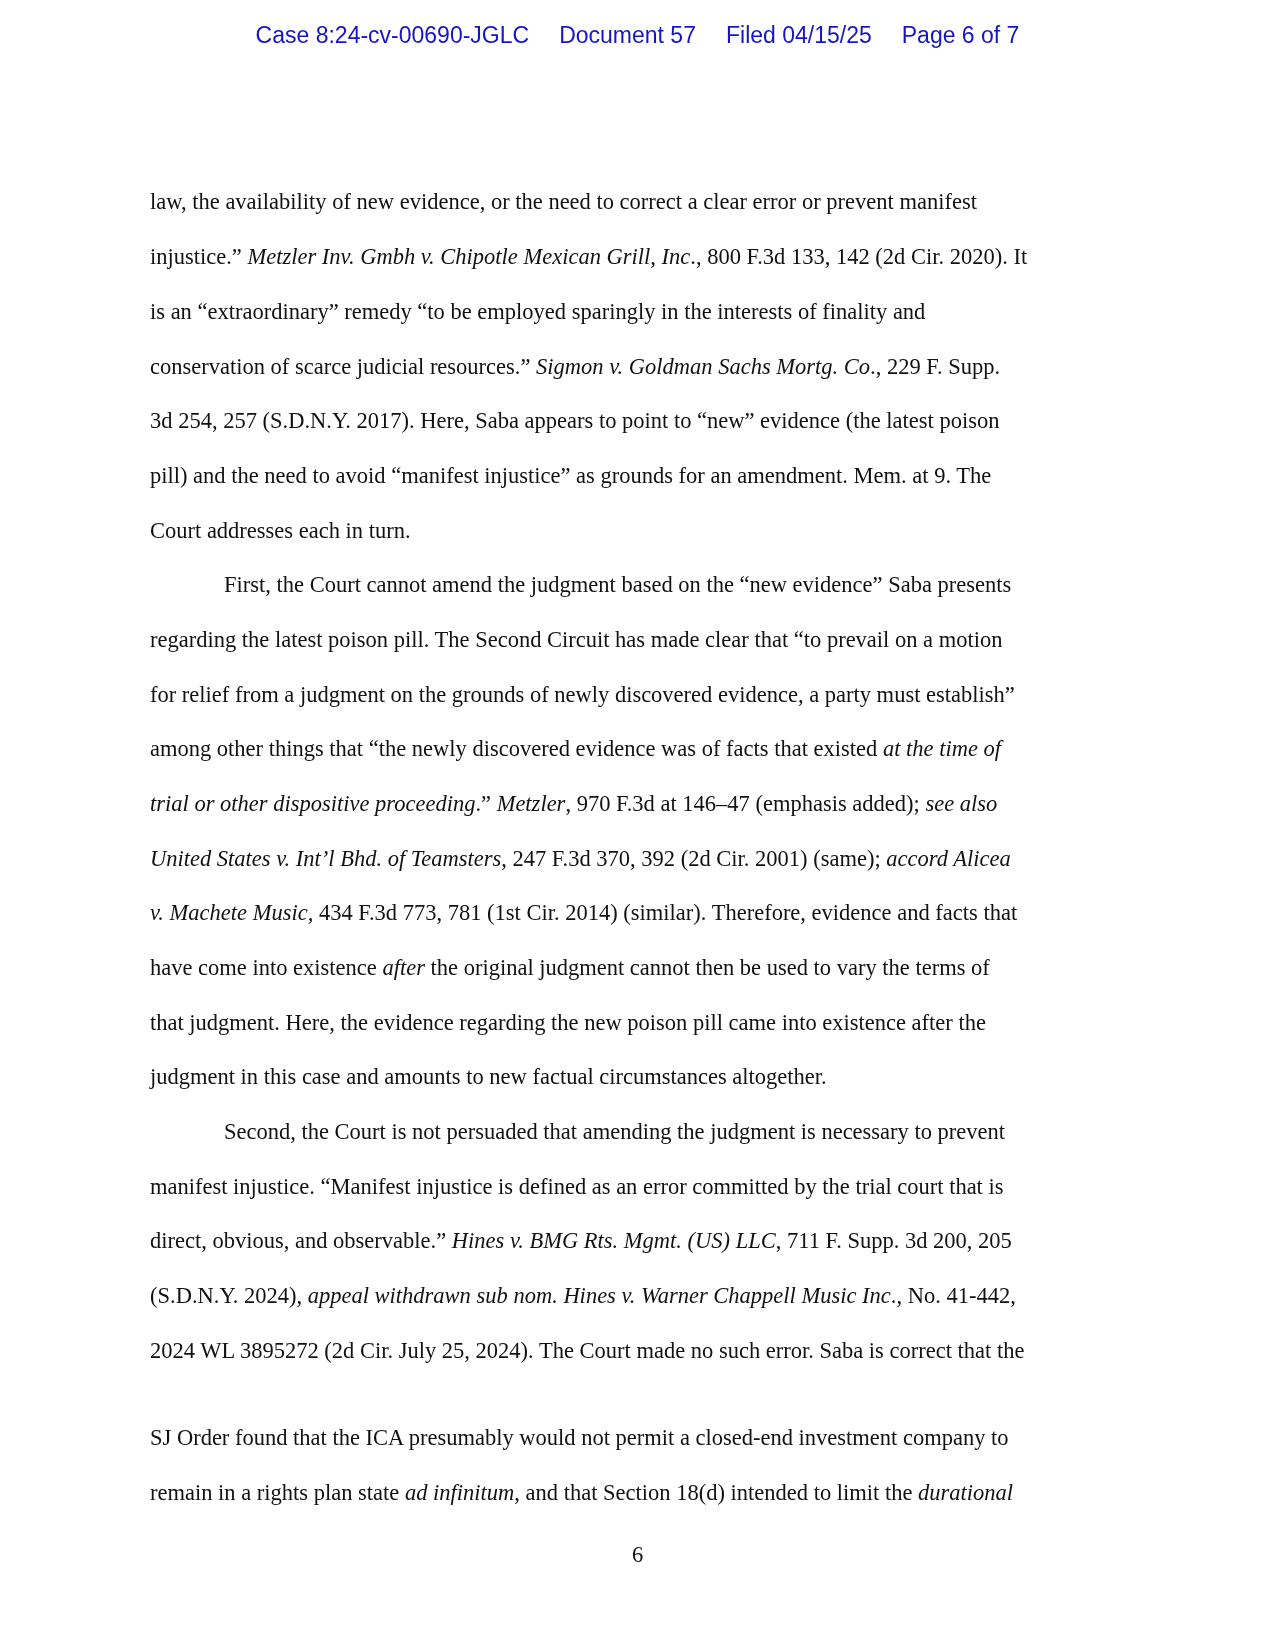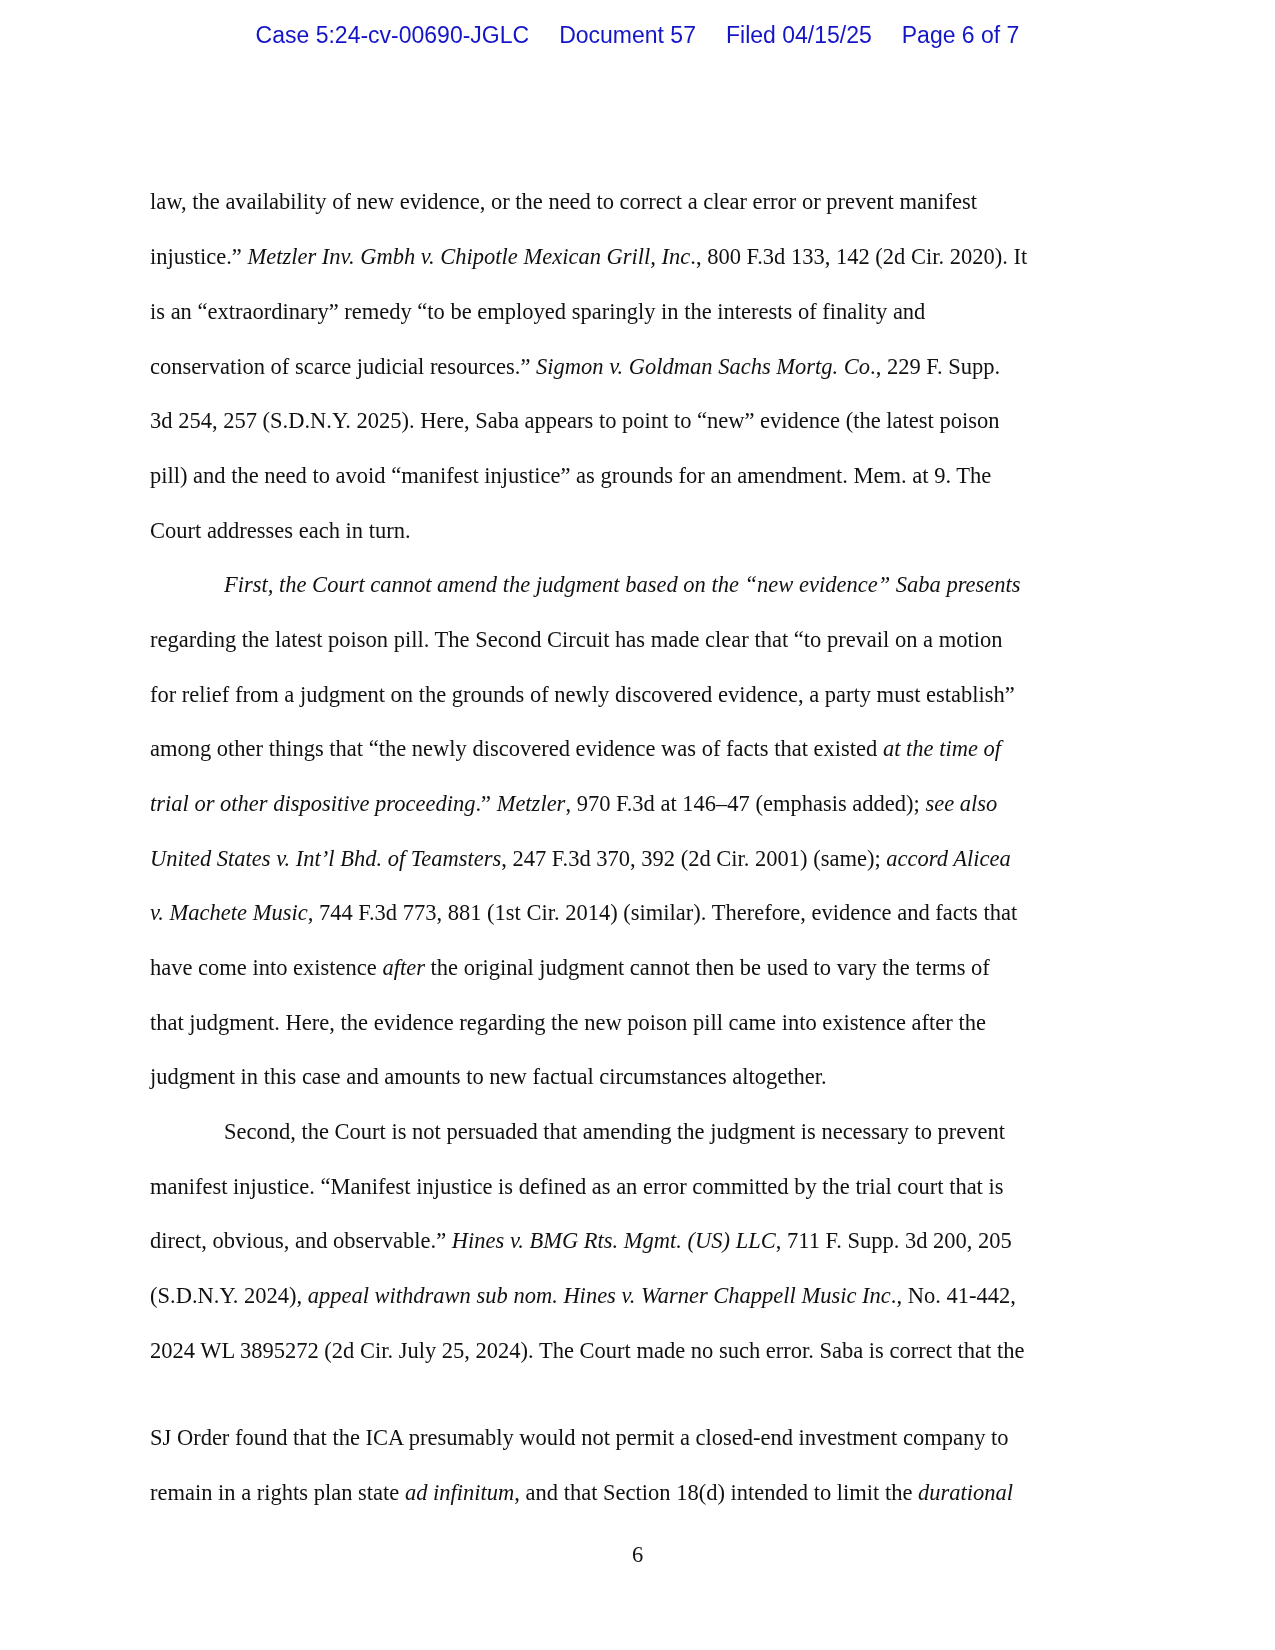--- a/index.html
+++ b/index.html
@@ -22,37 +22,37 @@
   .line.indent { left: 224px; }
   .i { font-style: italic; }
   .pagenum {
     position: absolute; top: 1542px; left: 0; width: 1275px; text-align: center;
     font-family: "Liberation Serif", serif; font-size: 22.5px; color: #111;
   }
 </style>
 </head>
 <body>
 
-<div class="header"><span>Case 5:24-cv-00690-JGLC</span><span>Document 57</span><span>Filed 04/15/25</span><span>Page 6 of 7</span></div>
+<div class="header"><span>Case 8:24-cv-00690-JGLC</span><span>Document 57</span><span>Filed 04/15/25</span><span>Page 6 of 7</span></div>
 
 <div id="body-text">
     <div class="line" style="top: 145px;"><span>law, the availability of new evidence, or the need to correct a clear error or prevent manifest</span></div>
     <div class="line" style="top: 200px;"><span>injustice.” </span><span class="i">Metzler Inv. Gmbh v. Chipotle Mexican Grill, Inc</span><span>., 800 F.3d 133, 142 (2d Cir. 2020). It</span></div>
     <div class="line" style="top: 255px;"><span>is an “extraordinary” remedy “to be employed sparingly in the interests of finality and</span></div>
     <div class="line" style="top: 310px;"><span>conservation of scarce judicial resources.” </span><span class="i">Sigmon v. Goldman Sachs Mortg. Co</span><span>., 229 F. Supp.</span></div>
-    <div class="line" style="top: 364px;"><span>3d 254, 257 (S.D.N.Y. 2025). Here, Saba appears to point to “new” evidence (the latest poison</span></div>
+    <div class="line" style="top: 364px;"><span>3d 254, 257 (S.D.N.Y. 2017). Here, Saba appears to point to “new” evidence (the latest poison</span></div>
     <div class="line" style="top: 419px;"><span>pill) and the need to avoid “manifest injustice” as grounds for an amendment. Mem. at 9. The</span></div>
     <div class="line" style="top: 474px;"><span>Court addresses each in turn.</span></div>
-    <div class="line indent" style="top: 528px; font-style: italic;"><span>First, the Court cannot amend the judgment based on the “new evidence” Saba presents</span></div>
+    <div class="line indent" style="top: 528px;"><span>First, the Court cannot amend the judgment based on the “new evidence” Saba presents</span></div>
     <div class="line" style="top: 583px;"><span>regarding the latest poison pill. The Second Circuit has made clear that “to prevail on a motion</span></div>
     <div class="line" style="top: 638px;"><span>for relief from a judgment on the grounds of newly discovered evidence, a party must establish”</span></div>
     <div class="line" style="top: 692px;"><span>among other things that “the newly discovered evidence was of facts that existed </span><span class="i">at the time of</span></div>
     <div class="line" style="top: 747px;"><span class="i">trial or other dispositive proceeding</span><span>.” </span><span class="i">Metzler</span><span>, 970 F.3d at 146–47 (emphasis added); </span><span class="i">see also</span></div>
     <div class="line" style="top: 802px;"><span class="i">United States v. Int’l Bhd. of Teamsters</span><span>, 247 F.3d 370, 392 (2d Cir. 2001) (same); </span><span class="i">accord Alicea</span></div>
-    <div class="line" style="top: 856px;"><span class="i">v. Machete Music,</span><span> 744 F.3d 773, 881 (1st Cir. 2014) (similar). Therefore, evidence and facts that</span></div>
+    <div class="line" style="top: 856px;"><span class="i">v. Machete Music,</span><span> 434 F.3d 773, 781 (1st Cir. 2014) (similar). Therefore, evidence and facts that</span></div>
     <div class="line" style="top: 911px;"><span>have come into existence </span><span class="i">after</span><span> the original judgment cannot then be used to vary the terms of</span></div>
     <div class="line" style="top: 966px; text-align: right;"><span>that judgment. Here, the evidence regarding the new poison pill came into existence after the</span></div>
     <div class="line" style="top: 1020px;"><span>judgment in this case and amounts to new factual circumstances altogether.</span></div>
     <div class="line indent" style="top: 1075px;"><span>Second, the Court is not persuaded that amending the judgment is necessary to prevent</span></div>
     <div class="line" style="top: 1130px;"><span>manifest injustice. “Manifest injustice is defined as an error committed by the trial court that is</span></div>
     <div class="line" style="top: 1184px;"><span>direct, obvious, and observable.” </span><span class="i">Hines v. BMG Rts. Mgmt. (US) LLC</span><span>, 711 F. Supp. 3d 200, 205</span></div>
     <div class="line" style="top: 1239px;"><span>(S.D.N.Y. 2024), </span><span class="i">appeal withdrawn sub nom. Hines v. Warner Chappell Music Inc</span><span>., No. 41-442,</span></div>
     <div class="line" style="top: 1294px;"><span>2024 WL 3895272 (2d Cir. July 25, 2024). The Court made no such error. Saba is correct that the</span></div>
     <div class="line" style="top: 1381px;"><span>SJ Order found that the ICA presumably would not permit a closed-end investment company to</span></div>
     <div class="line" style="top: 1436px;"><span>remain in a rights plan state </span><span class="i">ad infinitum</span><span>, and that Section 18(d) intended to limit the </span><span class="i">durational</span></div>

